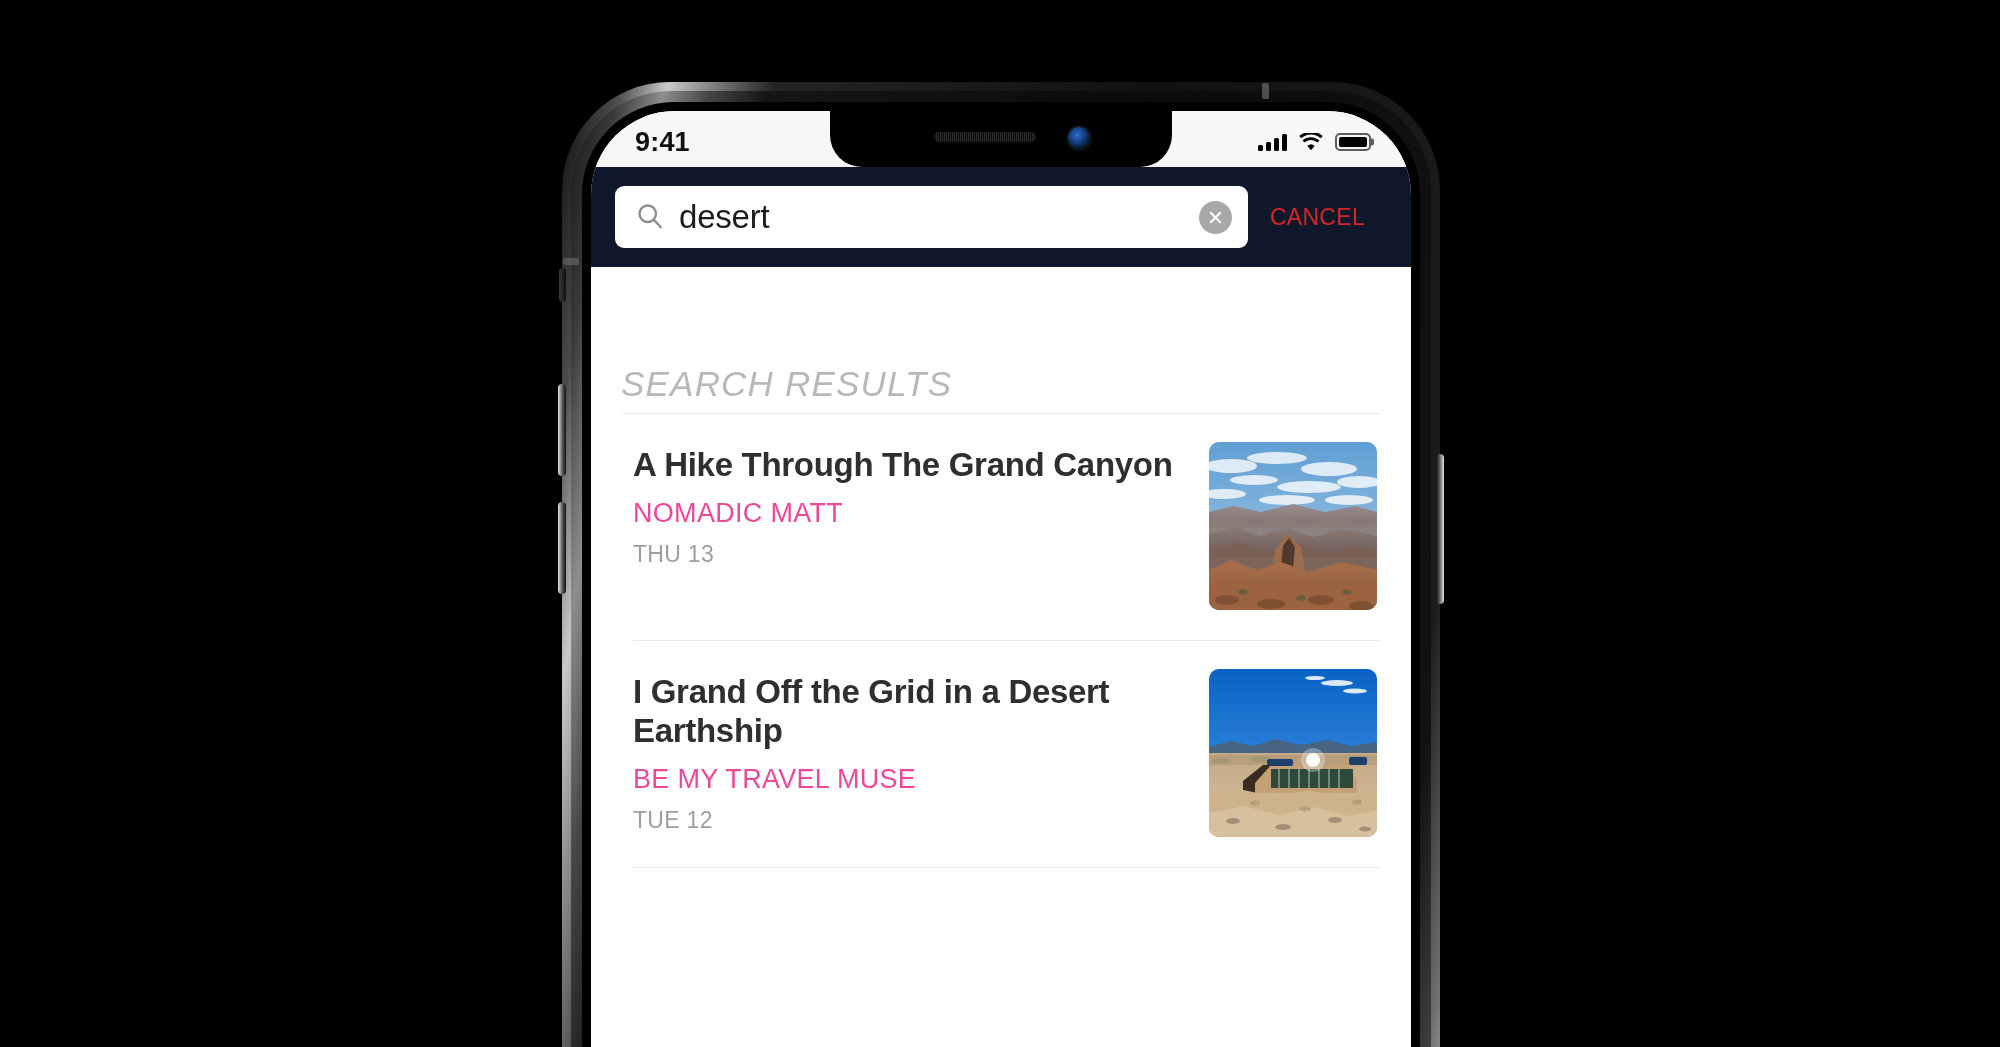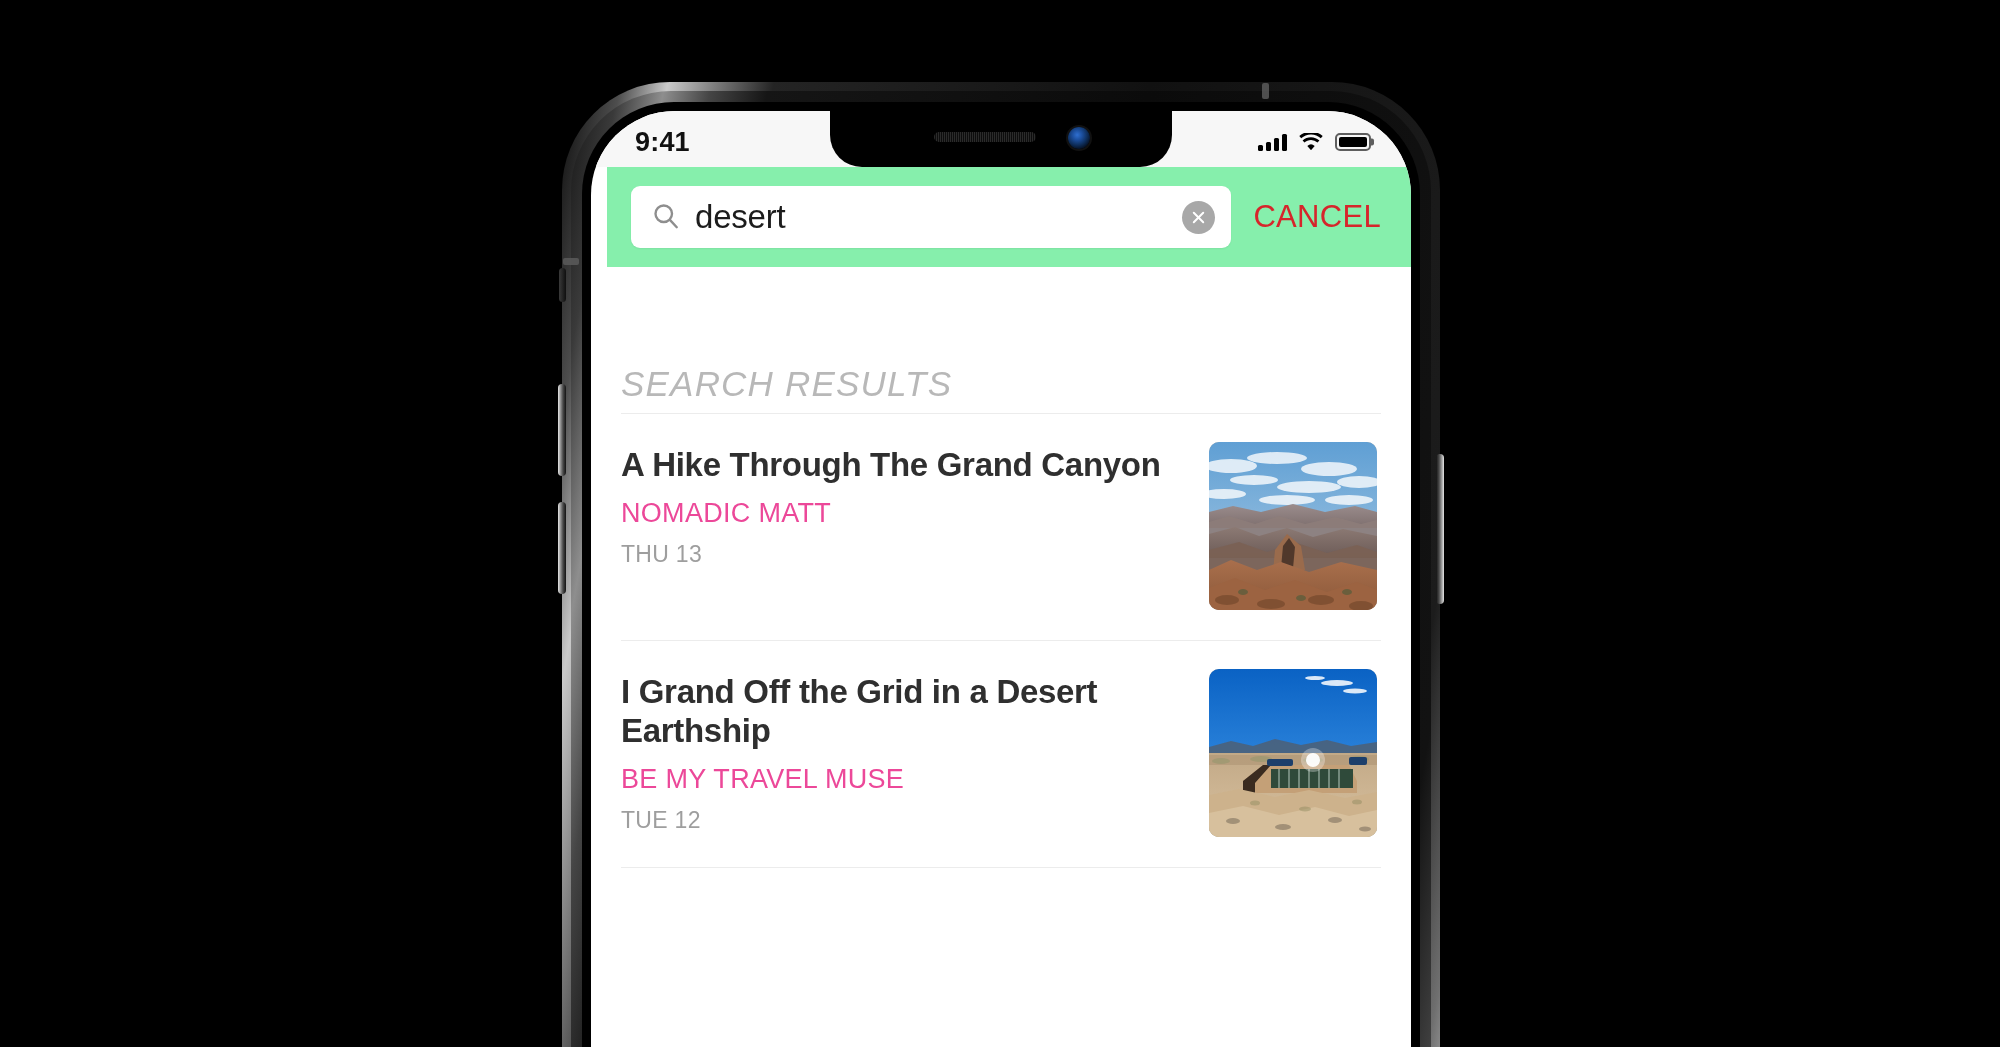--- a/index.html
+++ b/index.html
@@ -102,57 +102,57 @@
     padding:2px; position:relative;
   }
   #battery-fill { width:100%; height:100%; background:#000; border-radius:2px; }
   #battery-cap {
     position:absolute; right:-5px; top:50%; transform:translateY(-50%);
     width:3px; height:7px; background:#5e5e5e; border-radius:0 2px 2px 0;
   }
 
   
   #search-region {
-    position:absolute; top:56px; left:16px; right:0; height:100px;
-    background:#86efac; z-index:20;
+    position:absolute; top:56px; left:0; right:0; height:100px;
+    background:#0f172a; z-index:20;
     display:flex; align-items:center; padding:0 24px 0 24px;
   }
   #search-field {
     flex:1; height:62px; background:#fff; border-radius:9px;
     display:flex; align-items:center; padding:0 16px 0 20px;
     box-shadow:0 1px 2px rgba(0,0,0,.06);
   }
   #search-icon { flex:0 0 auto; margin-right:14px; margin-top:1px; }
   #search-input-value {
     flex:1; font-size:33px; color:#1c1c1c; font-weight:400;
     letter-spacing:-.2px; white-space:nowrap; overflow:hidden;
   }
   #clear-button {
     flex:0 0 auto; width:33px; height:33px; border-radius:50%;
     background:#a8a8a8; display:flex; align-items:center; justify-content:center;
   }
   #cancel-button {
-    flex:0 0 auto; margin-left:22px; margin-right:6px;
-    font-size:31px; font-weight:500; letter-spacing:.3px;
+    flex:0 0 auto; margin-left:22px; margin-right:22px;
+    font-size:23px; font-weight:500; letter-spacing:.3px;
     color:#d6252b; white-space:nowrap;text-align:right;
   }
 
   
   #content {
     position:absolute; top:156px; left:0; right:0; bottom:0;
     background:#fff; padding:0 30px;
   }
   #results-header {
     margin-top:97px; font-size:35px; font-style:italic; font-weight:300;
     color:#b8b8b8; letter-spacing:1.2px; padding-bottom:9px;
     border-bottom:1px solid #ececec;
   }
   .result-item {
     display:flex; align-items:flex-start; justify-content:space-between;
-    padding:28px 4px 30px 0; border-bottom:1px solid #ececec; gap:16px;
+    padding:28px 4px 30px 0; border-bottom:1px solid #ececec; gap:16px;margin-left:12px;
   }
   .result-text { flex:1; min-width:0; padding-top:4px; }
   .result-title {
     font-size:33px; font-weight:700; color:#2f2f2f;
     line-height:1.18; letter-spacing:-.3px;
   }
   .result-source {
     margin-top:13px; font-size:27px; color:#ec4899;
     letter-spacing:.3px; font-weight:400;
   }

